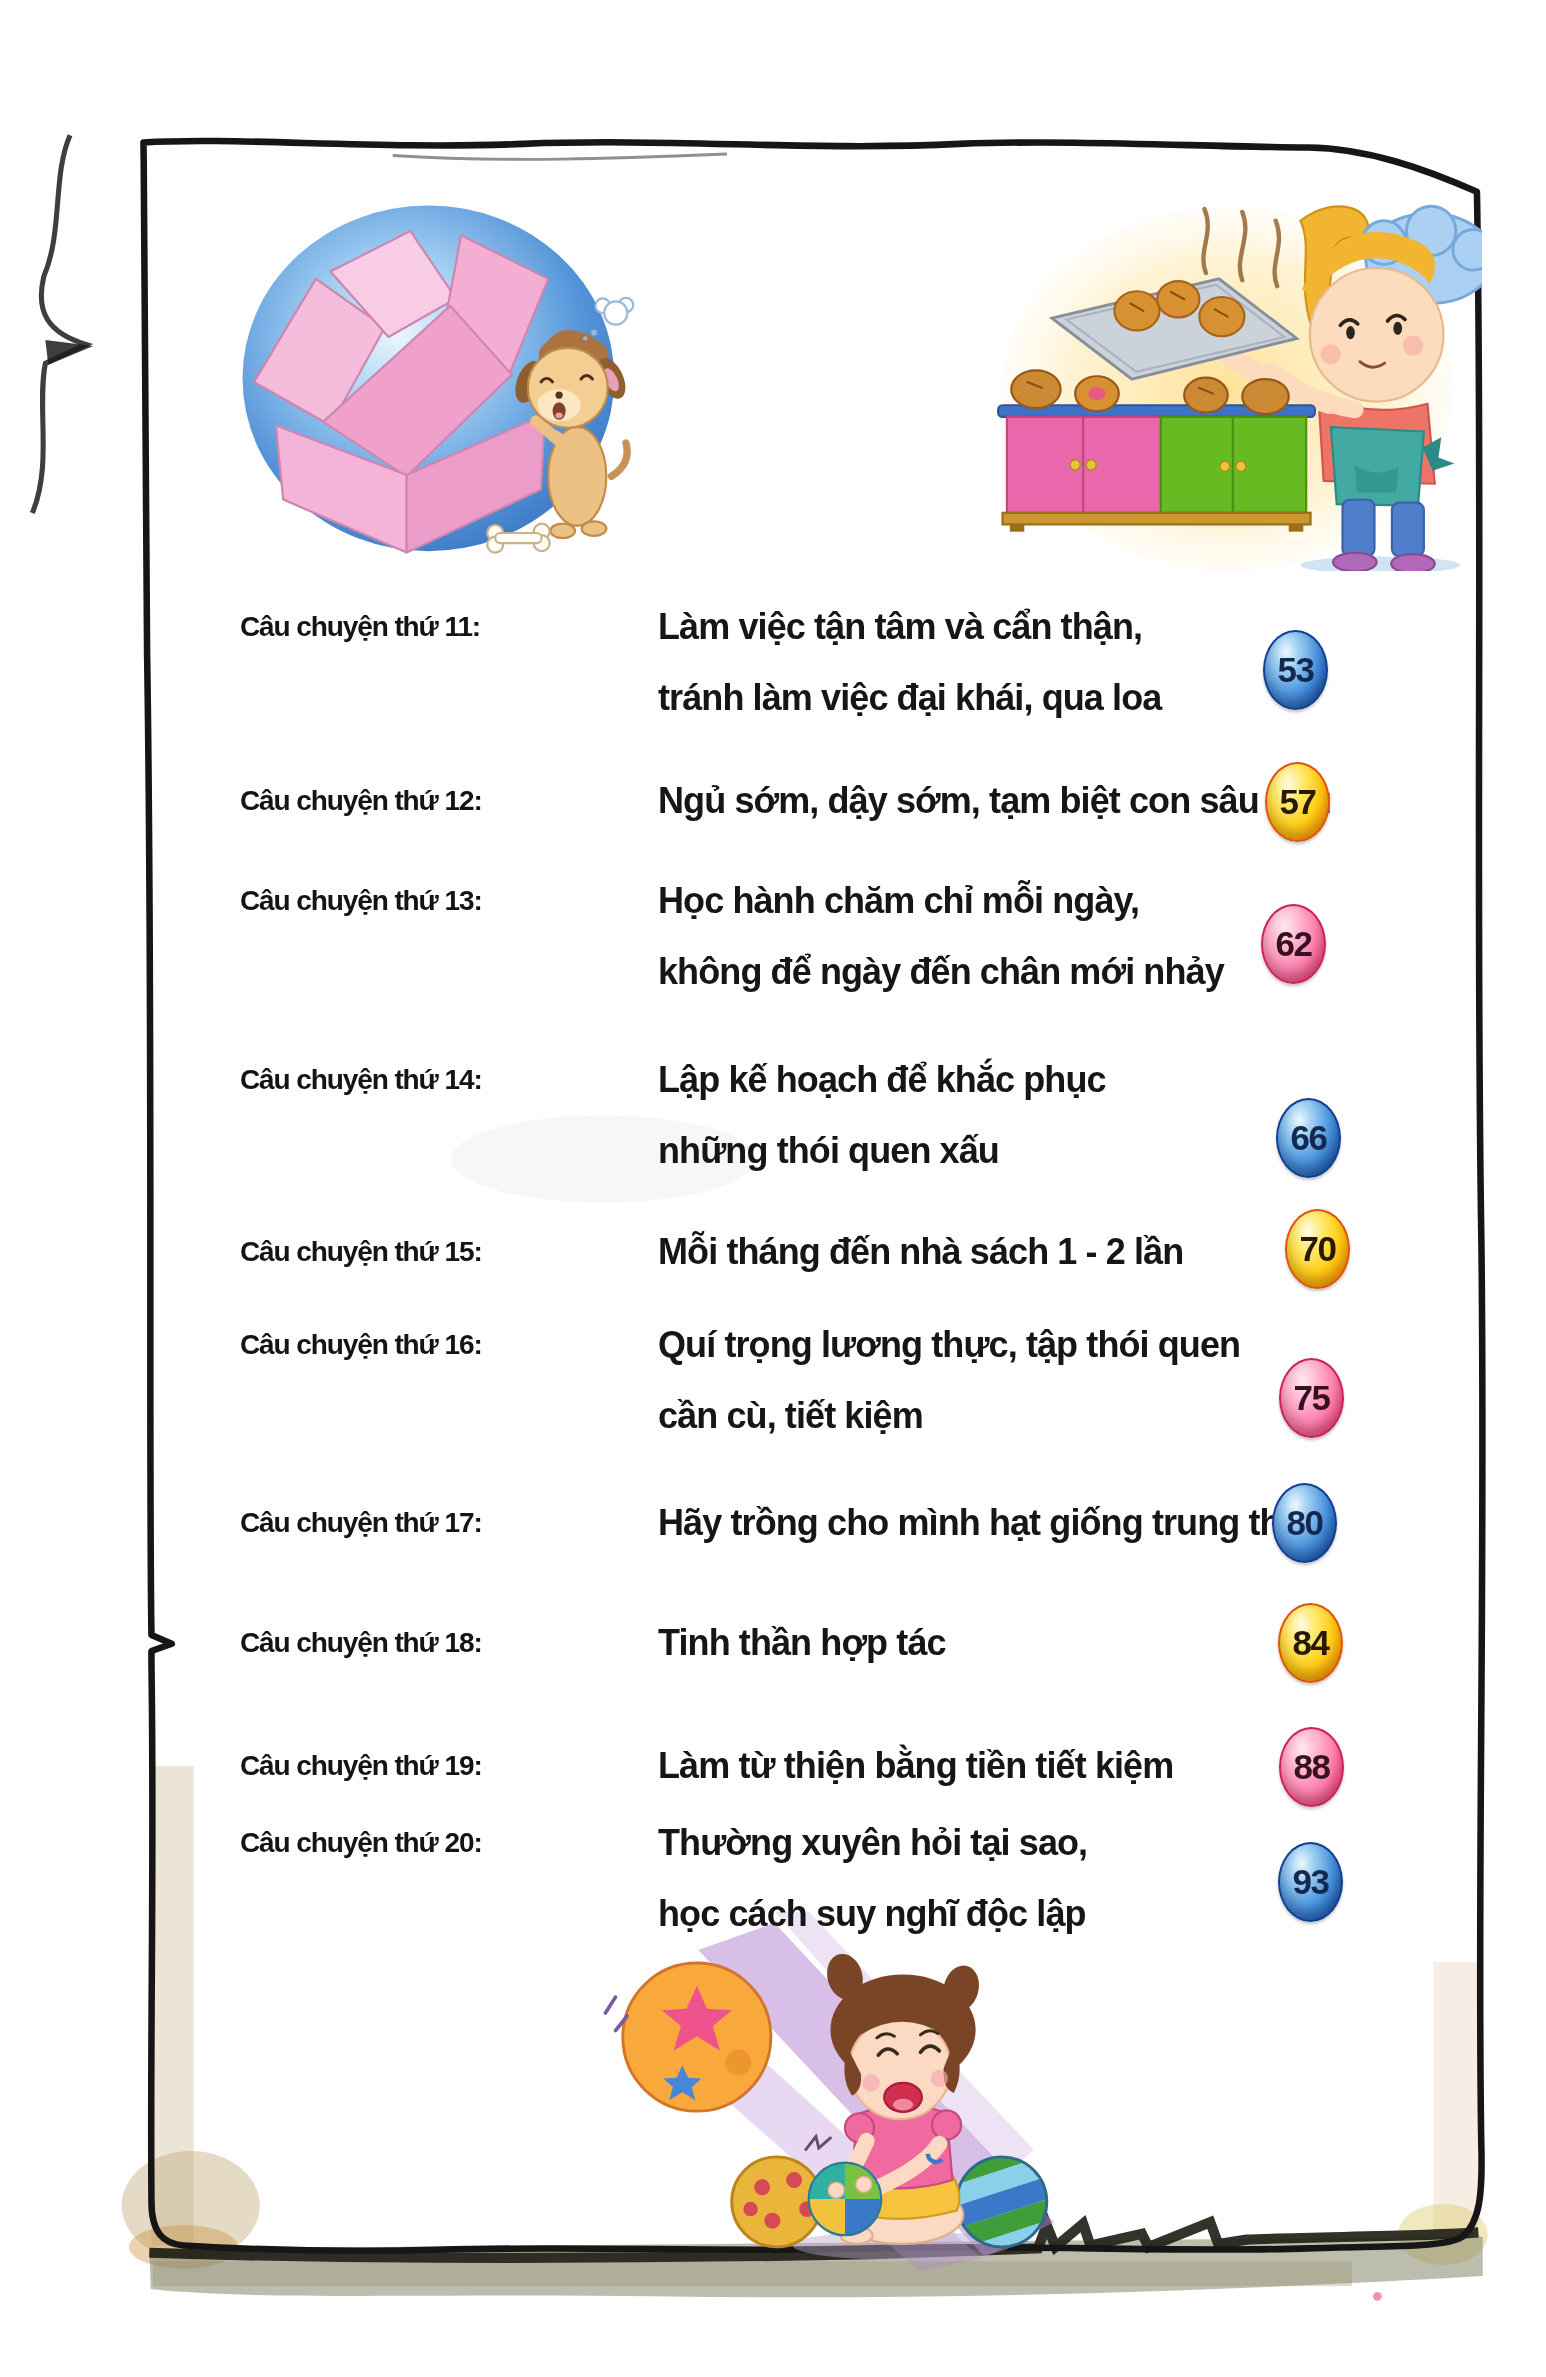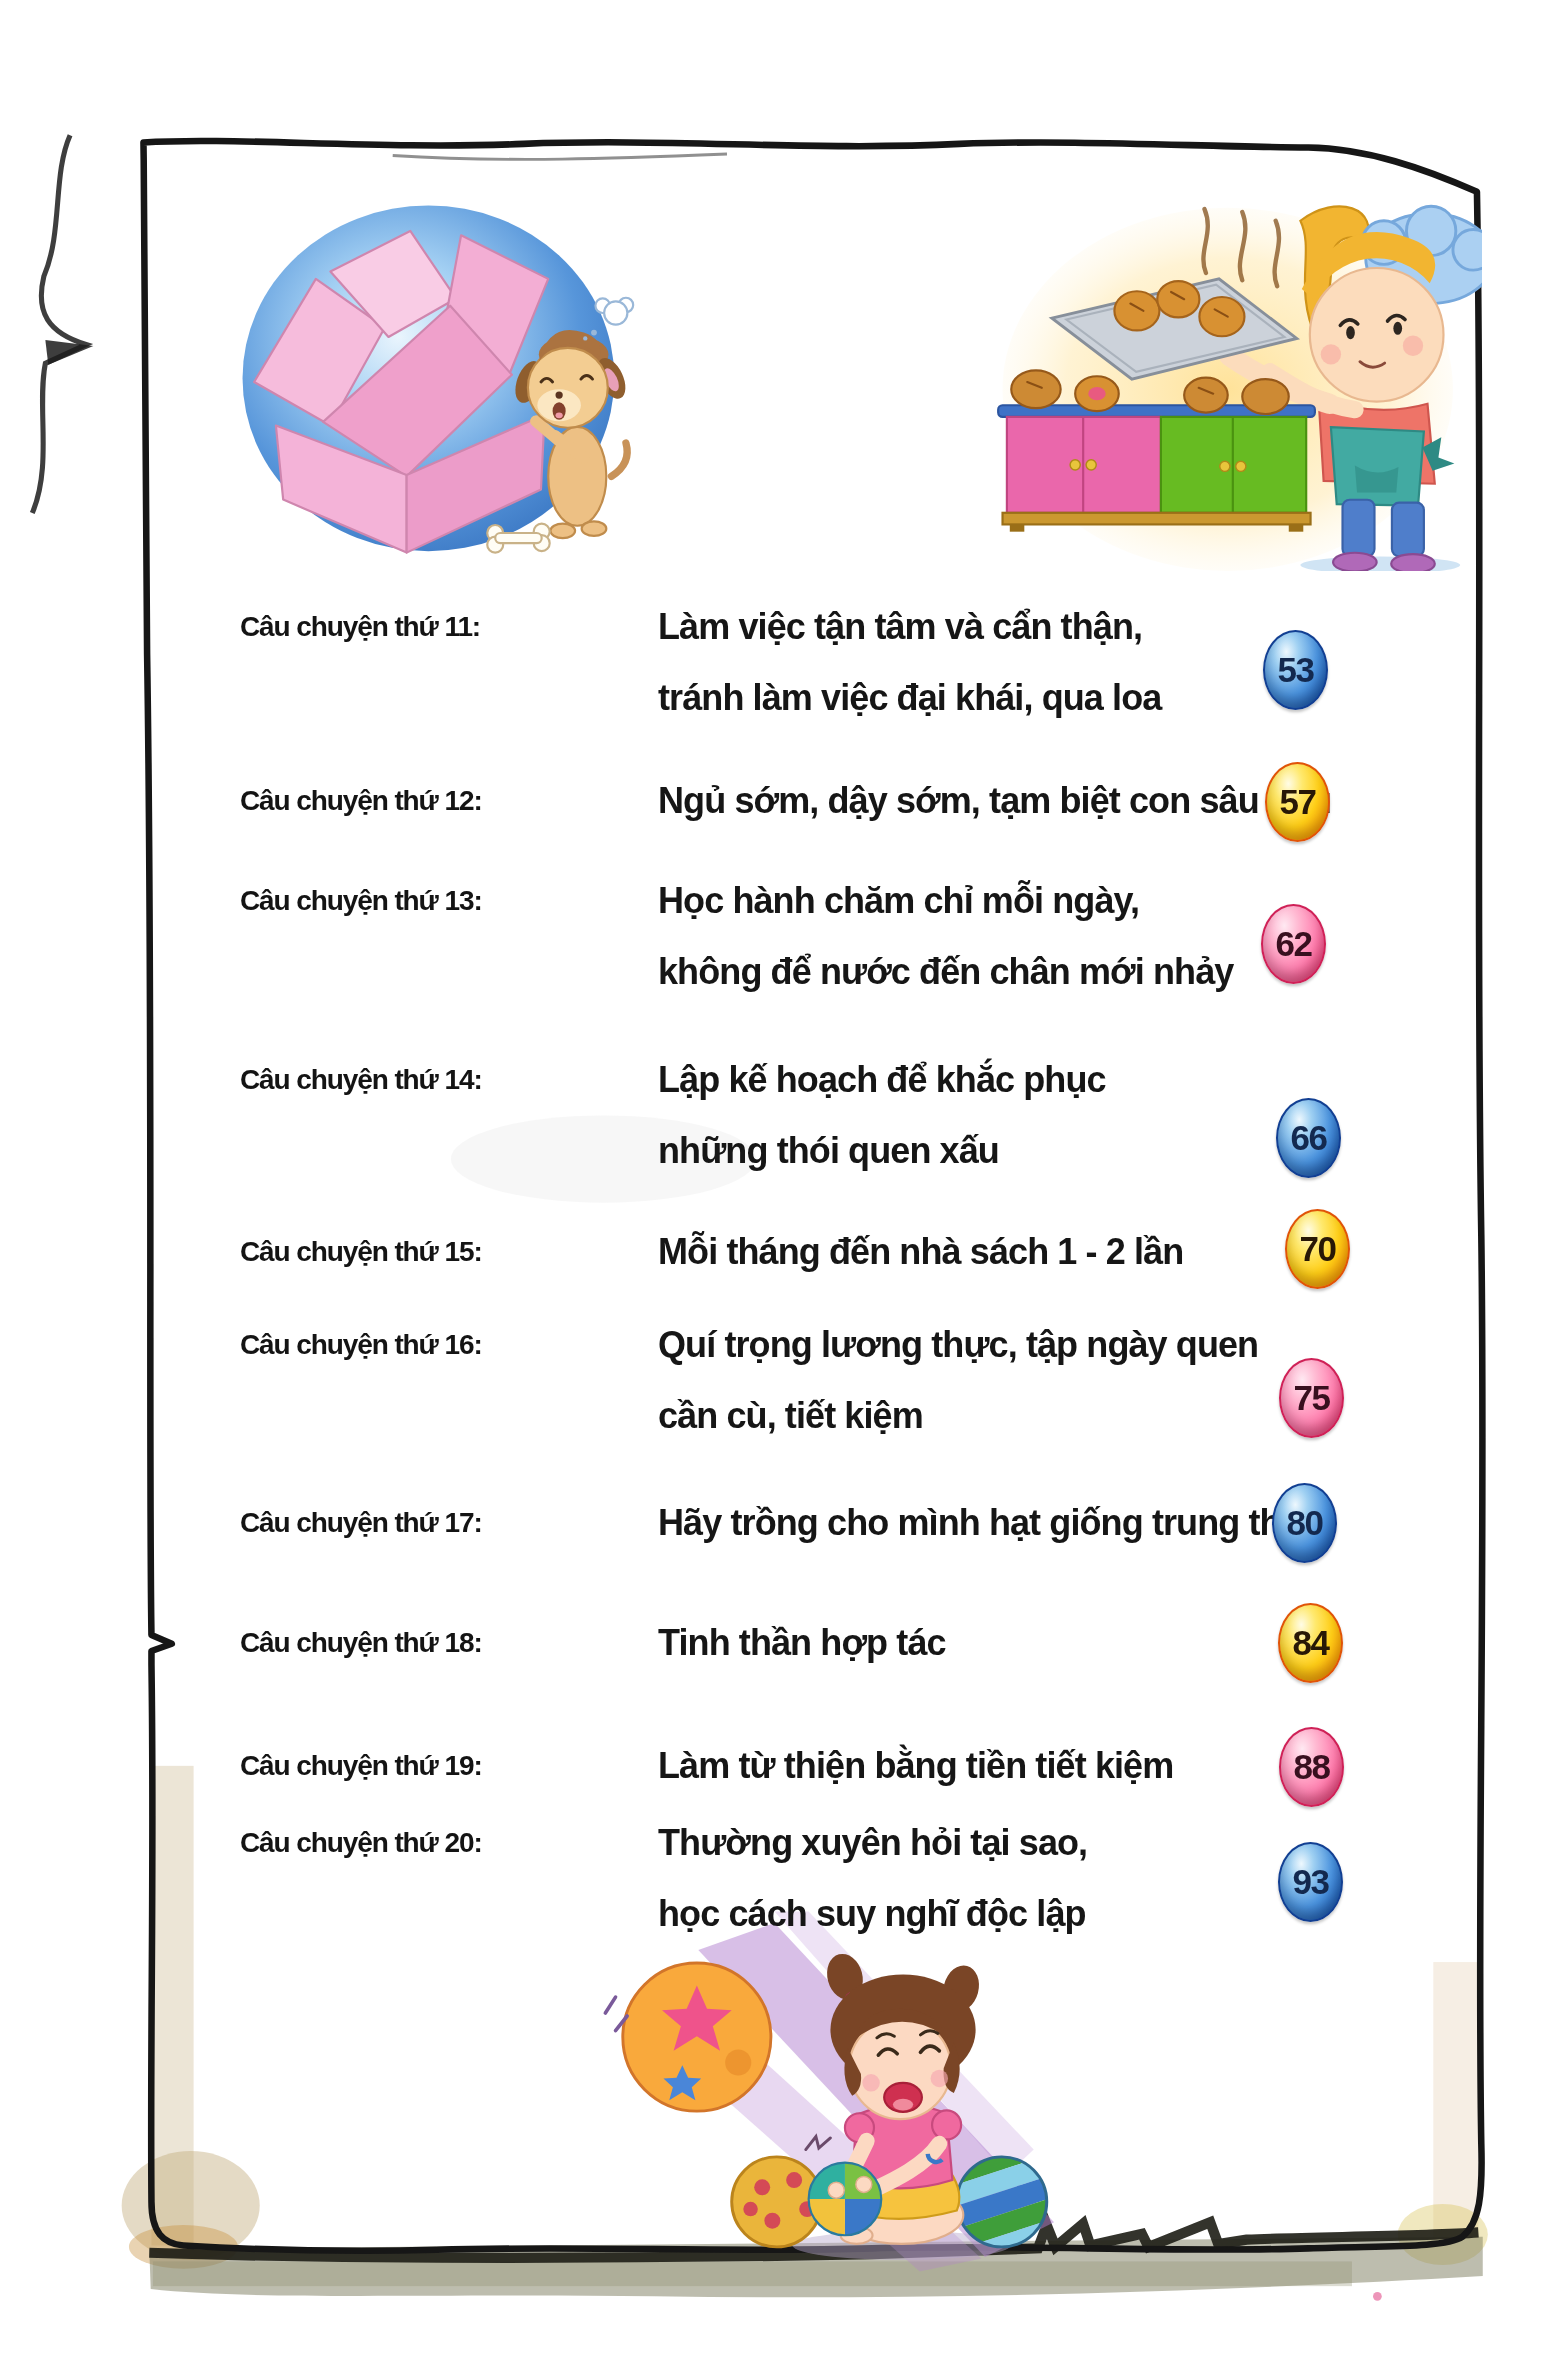--- a/index.html
+++ b/index.html
@@ -288,21 +288,21 @@
       <div class="entry-label">Câu chuyện thứ 12:</div>
       <div class="entry-title">
         <div class="title-line">Ngủ sớm, dậy sớm, tạm biệt con sâu ngủ</div>
       </div>
     </div>
 
     <div class="toc-row" style="top:879px">
       <div class="entry-label">Câu chuyện thứ 13:</div>
       <div class="entry-title">
         <div class="title-line">Học hành chăm chỉ mỗi ngày,</div>
-        <div class="title-line">không để nước đến chân mới nhảy</div>
+        <div class="title-line">không để ngày đến chân mới nhảy</div>
       </div>
     </div>
 
     <div class="toc-row" style="top:1058px">
       <div class="entry-label">Câu chuyện thứ 14:</div>
       <div class="entry-title">
         <div class="title-line">Lập kế hoạch để khắc phục</div>
         <div class="title-line">những thói quen xấu</div>
       </div>
     </div>
@@ -310,21 +310,21 @@
     <div class="toc-row" style="top:1230px">
       <div class="entry-label">Câu chuyện thứ 15:</div>
       <div class="entry-title">
         <div class="title-line">Mỗi tháng đến nhà sách 1 - 2 lần</div>
       </div>
     </div>
 
     <div class="toc-row" style="top:1323px">
       <div class="entry-label">Câu chuyện thứ 16:</div>
       <div class="entry-title">
-        <div class="title-line">Quí trọng lương thực, tập ngày quen</div>
+        <div class="title-line">Quí trọng lương thực, tập thói quen</div>
         <div class="title-line">cần cù, tiết kiệm</div>
       </div>
     </div>
 
     <div class="toc-row" style="top:1501px">
       <div class="entry-label">Câu chuyện thứ 17:</div>
       <div class="entry-title">
         <div class="title-line">Hãy trồng cho mình hạt giống trung thực</div>
       </div>
     </div>

